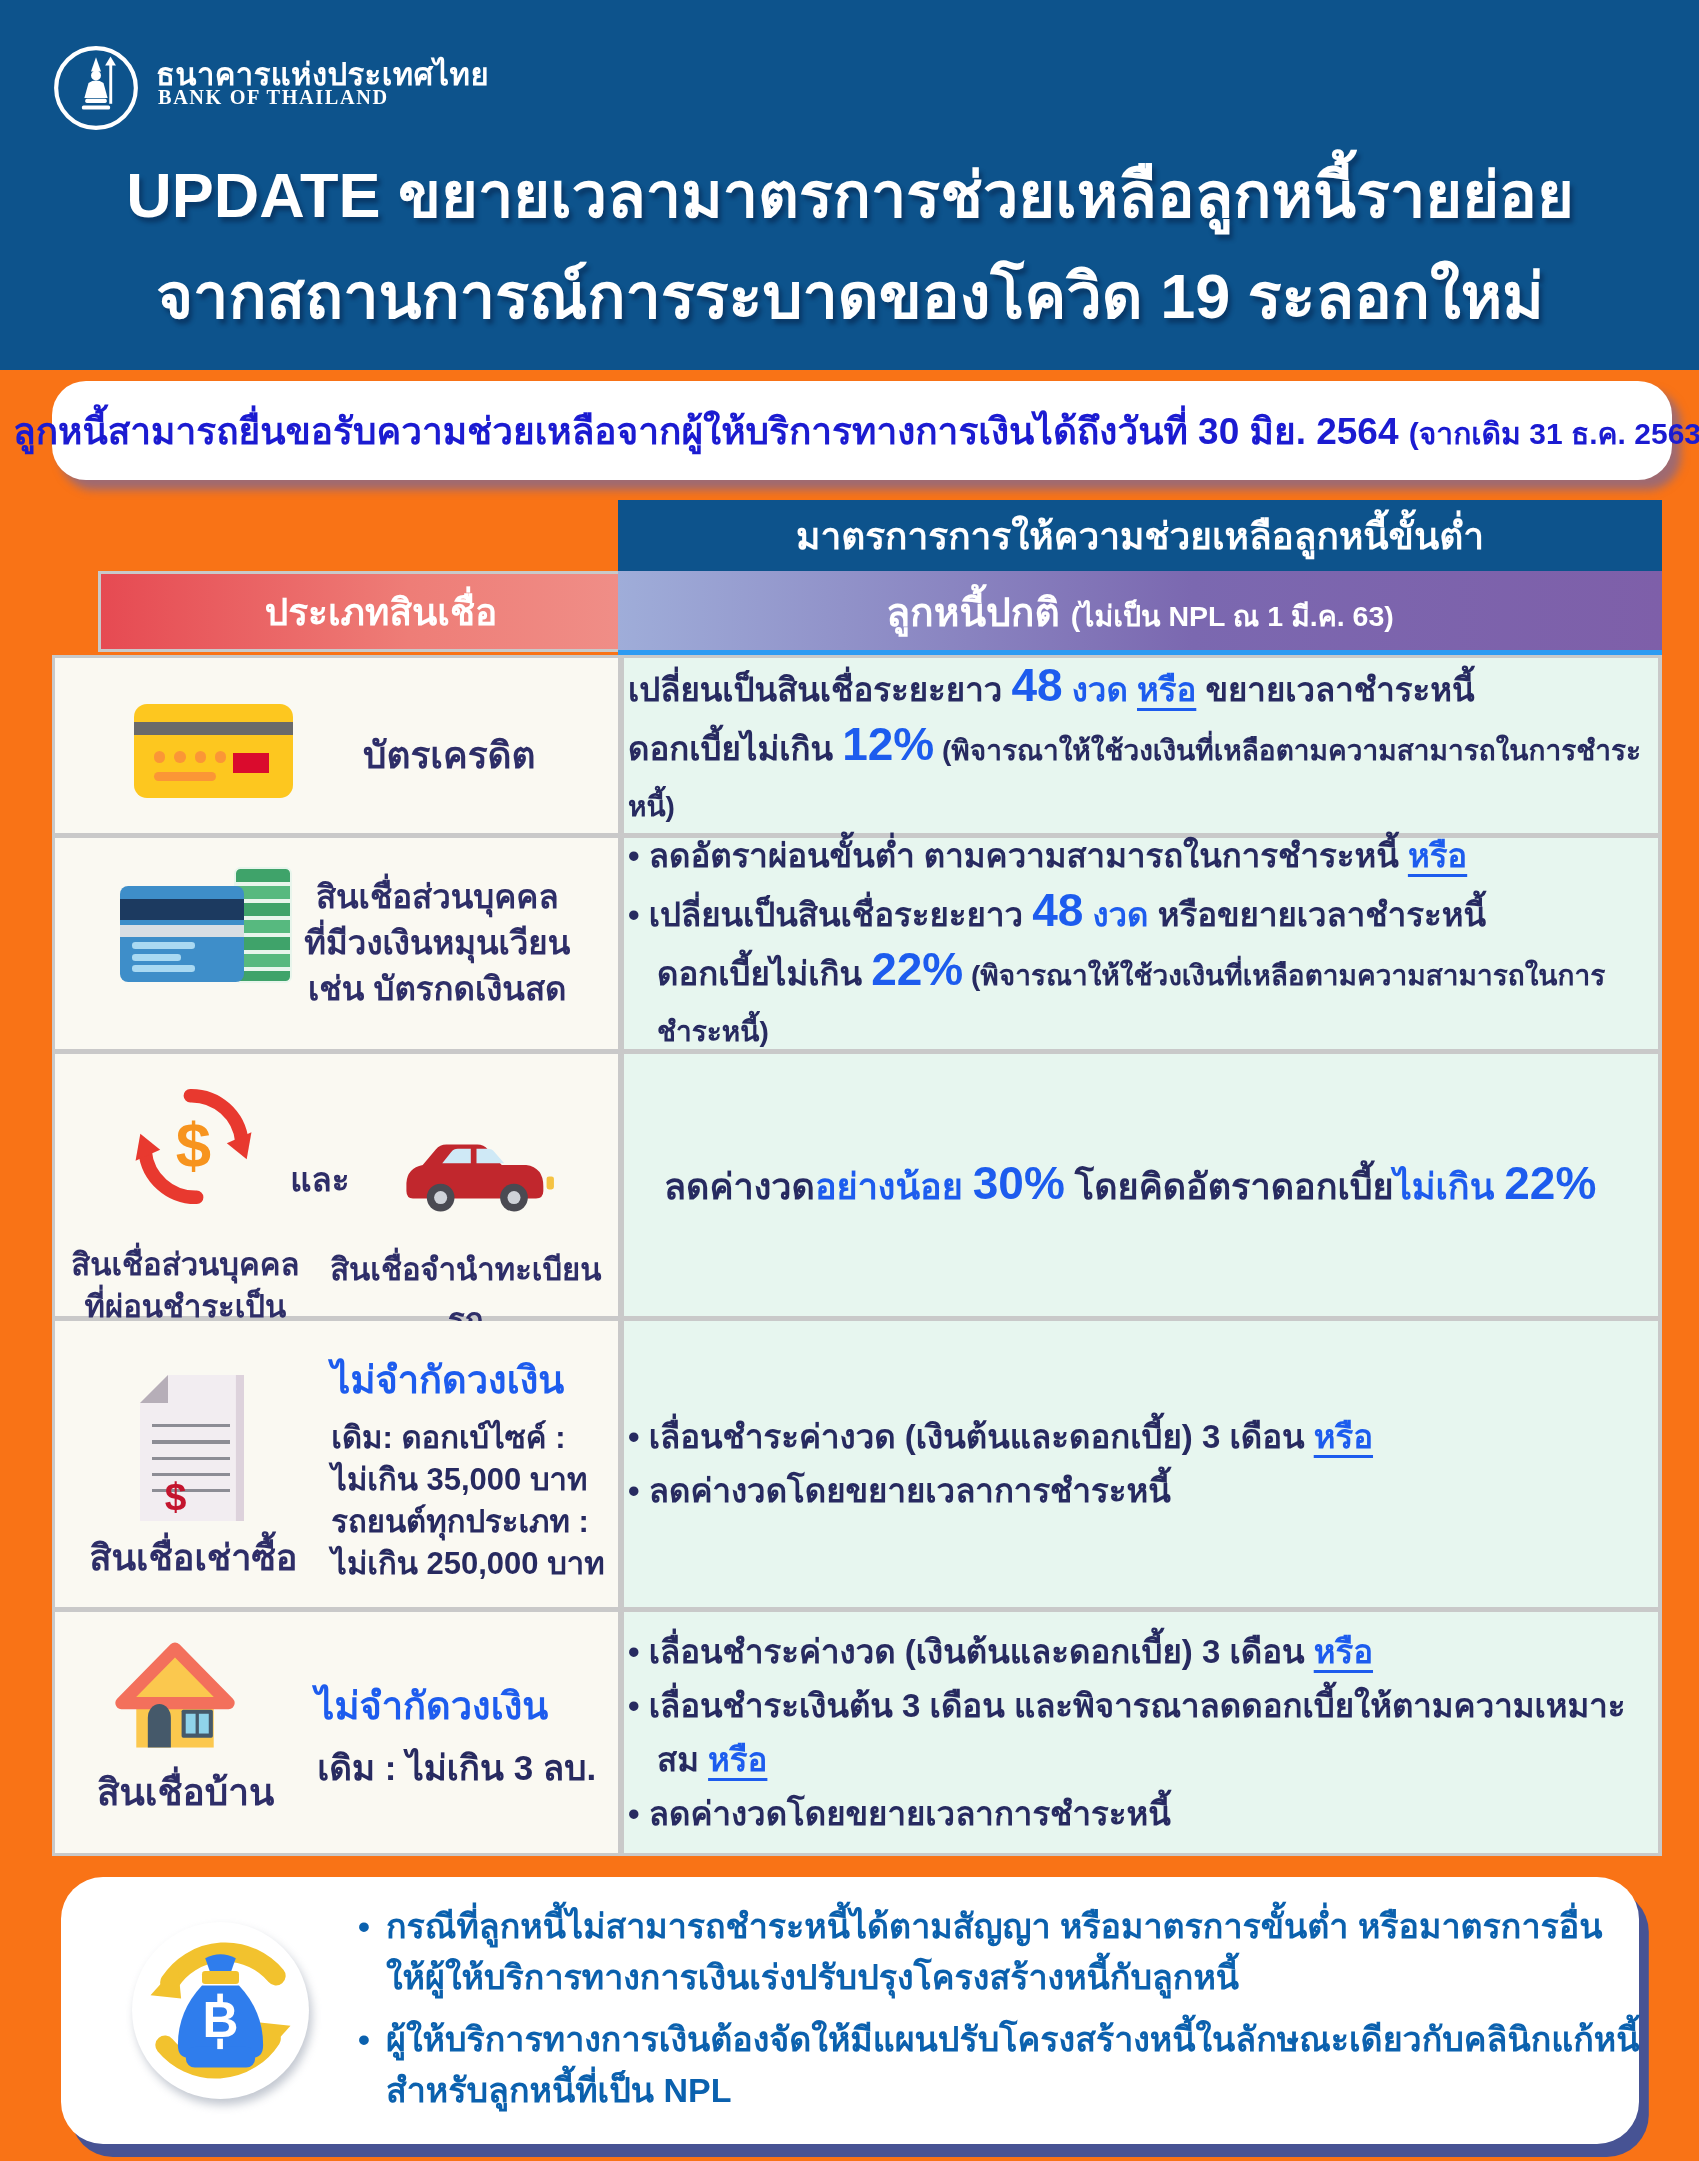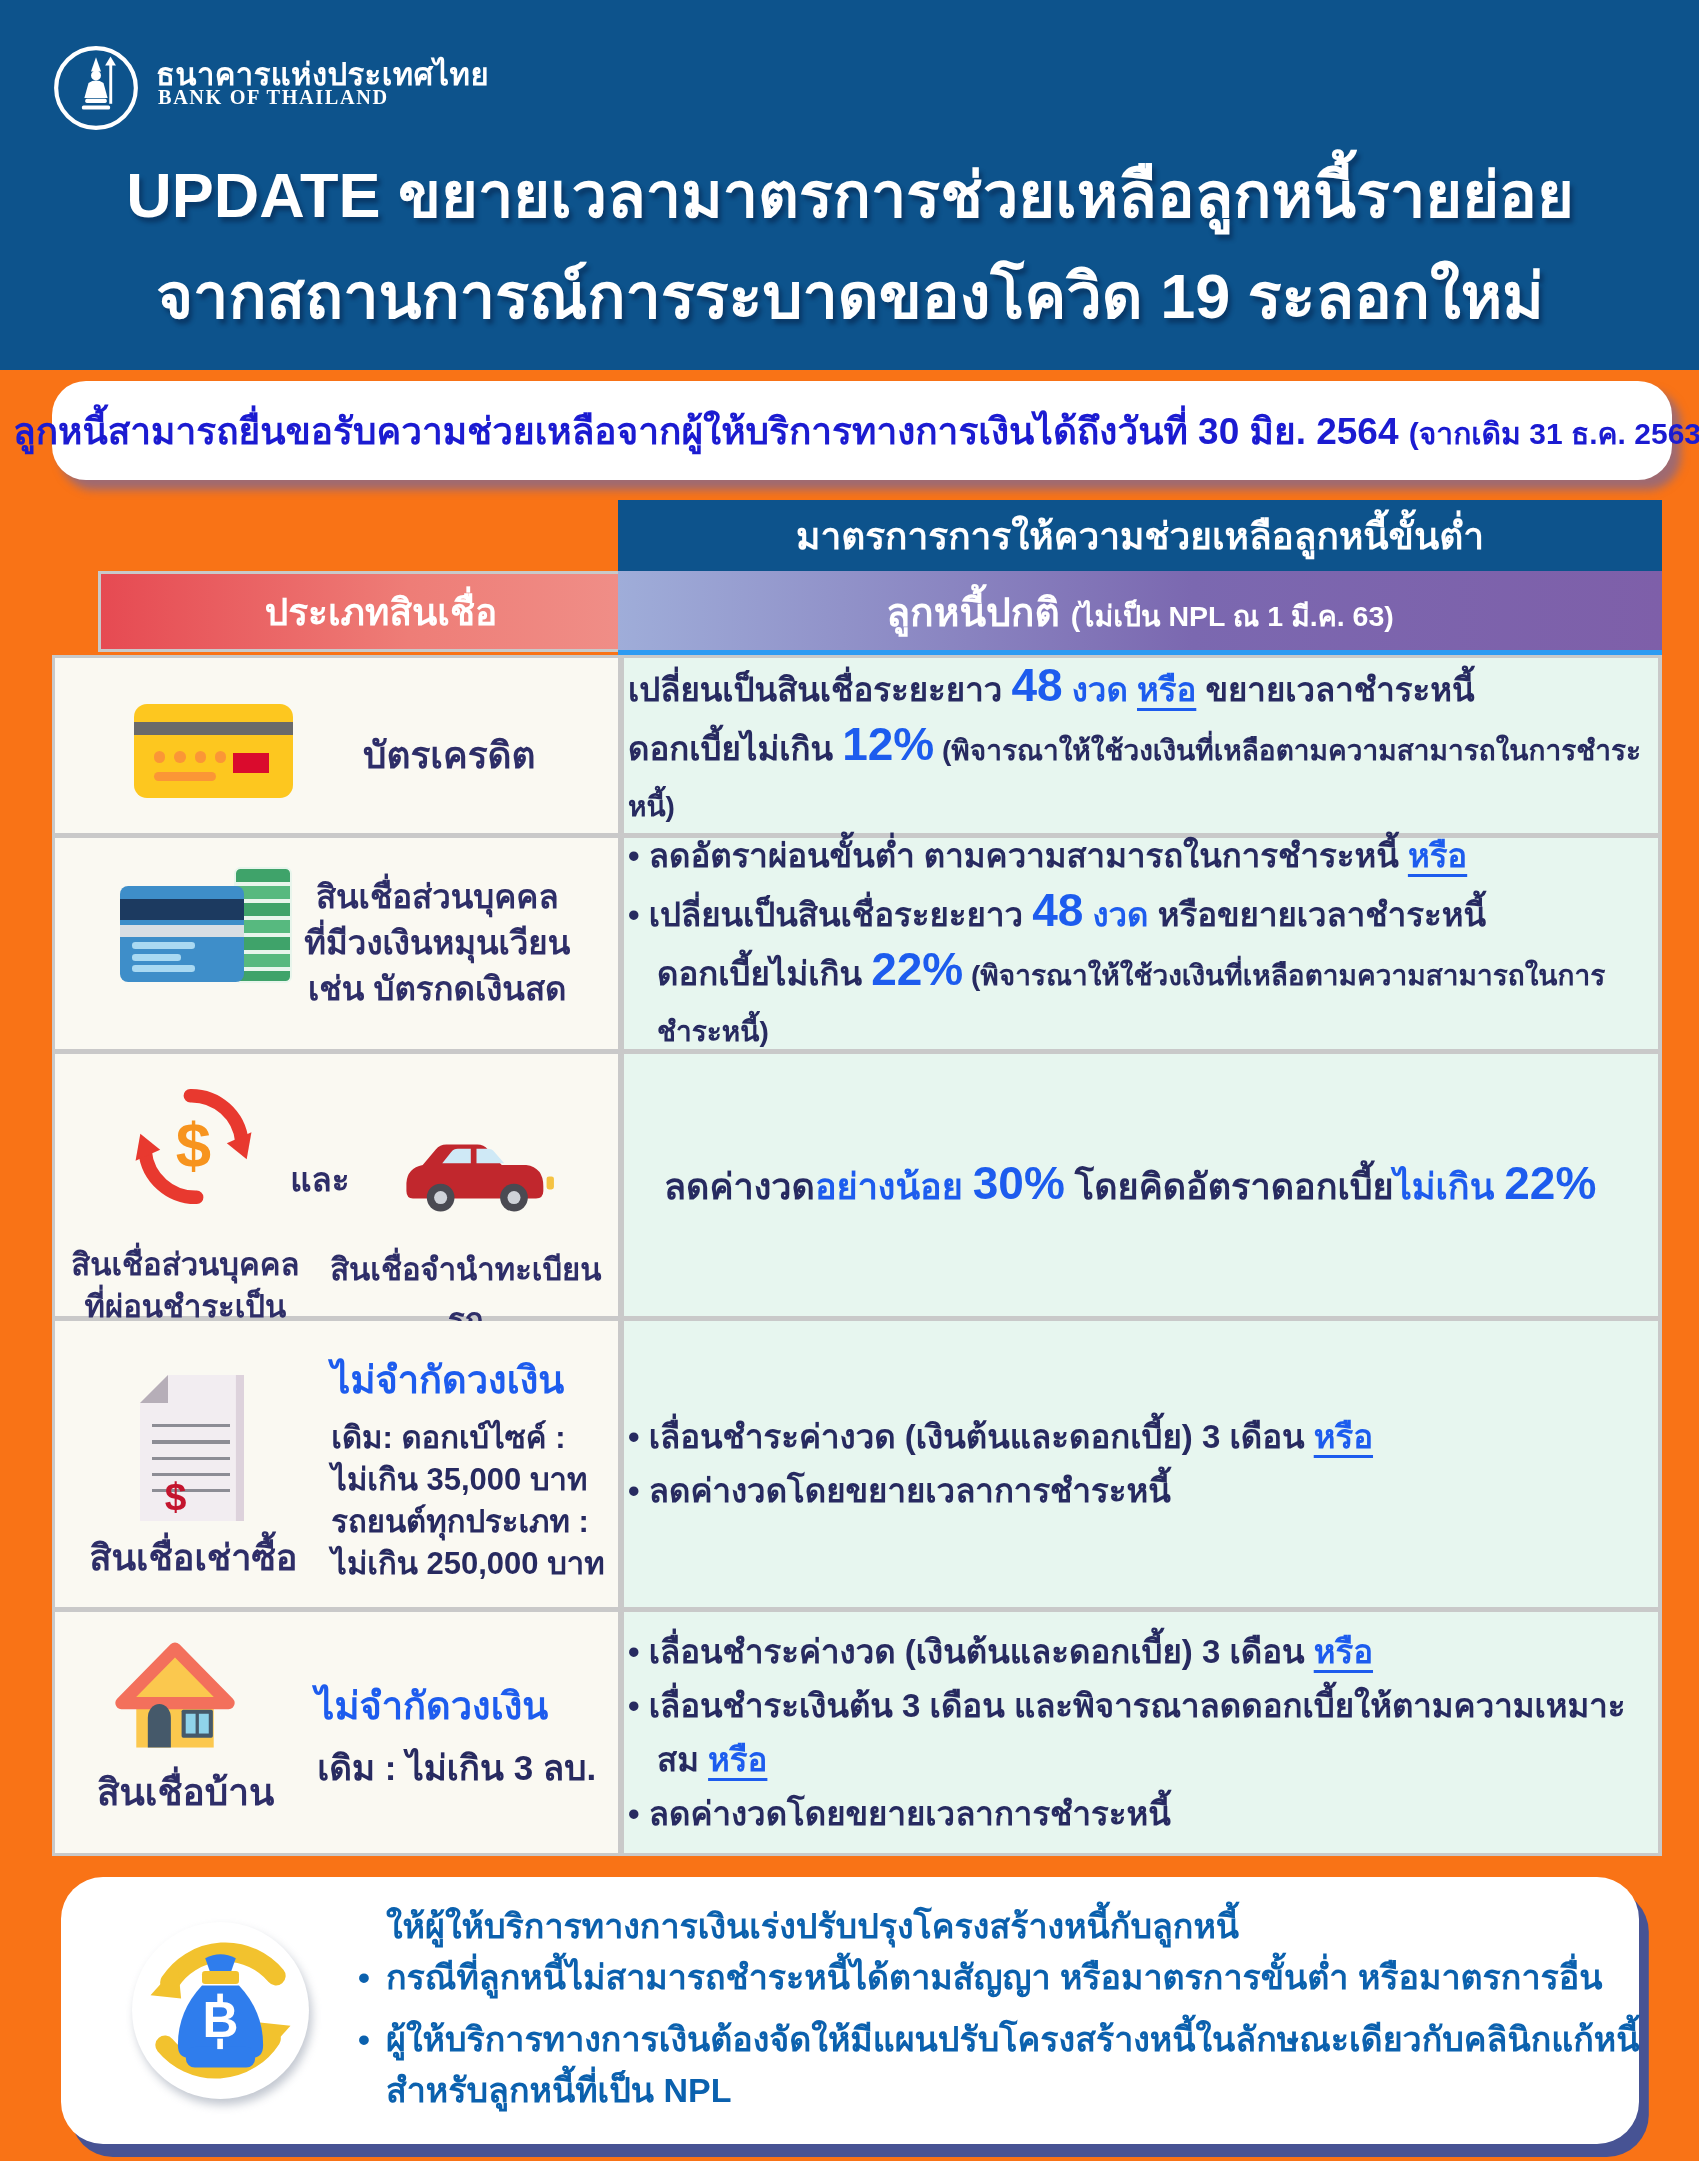--- a/index.html
+++ b/index.html
@@ -257,22 +257,22 @@
           <path d="M92 84 h46 q30 32 30 74 q0 16 -14 16 h-78 q-14 0 -14 -16 q0 -42 30 -74 z"></path>
           <rect x="72" y="160" width="86" height="26" rx="11"></rect>
         </g>
         <rect x="92" y="66" width="46" height="16" rx="4" fill="#f2c22e"></rect>
         <text x="115" y="148" text-anchor="middle" font-size="62" font-weight="bold" fill="#ffffff" font-family="Liberation Sans,sans-serif">B</text>
         <rect x="111" y="94" width="7" height="13" fill="#ffffff"></rect>
         <rect x="111" y="150" width="7" height="13" fill="#ffffff"></rect>
       </svg>
     </div>
     <div class="fb">
+      <div class="fb-line first"><span class="dot">•</span><span>กรณีที่ลูกหนี้ไม่สามารถชำระหนี้ได้ตามสัญญา หรือมาตรการขั้นต่ำ หรือมาตรการอื่น</span></div>
       <div class="fb-line cont">ให้ผู้ให้บริการทางการเงินเร่งปรับปรุงโครงสร้างหนี้กับลูกหนี้</div>
-      <div class="fb-line first"><span class="dot">•</span><span>กรณีที่ลูกหนี้ไม่สามารถชำระหนี้ได้ตามสัญญา หรือมาตรการขั้นต่ำ หรือมาตรการอื่น</span></div>
       <div class="fb-group2">
         <div class="fb-line first"><span class="dot">•</span><span>ผู้ให้บริการทางการเงินต้องจัดให้มีแผนปรับโครงสร้างหนี้ในลักษณะเดียวกับคลินิกแก้หนี้</span></div>
         <div class="fb-line cont">สำหรับลูกหนี้ที่เป็น NPL</div>
       </div>
     </div>
   </div>
 
 </div>
 
 

